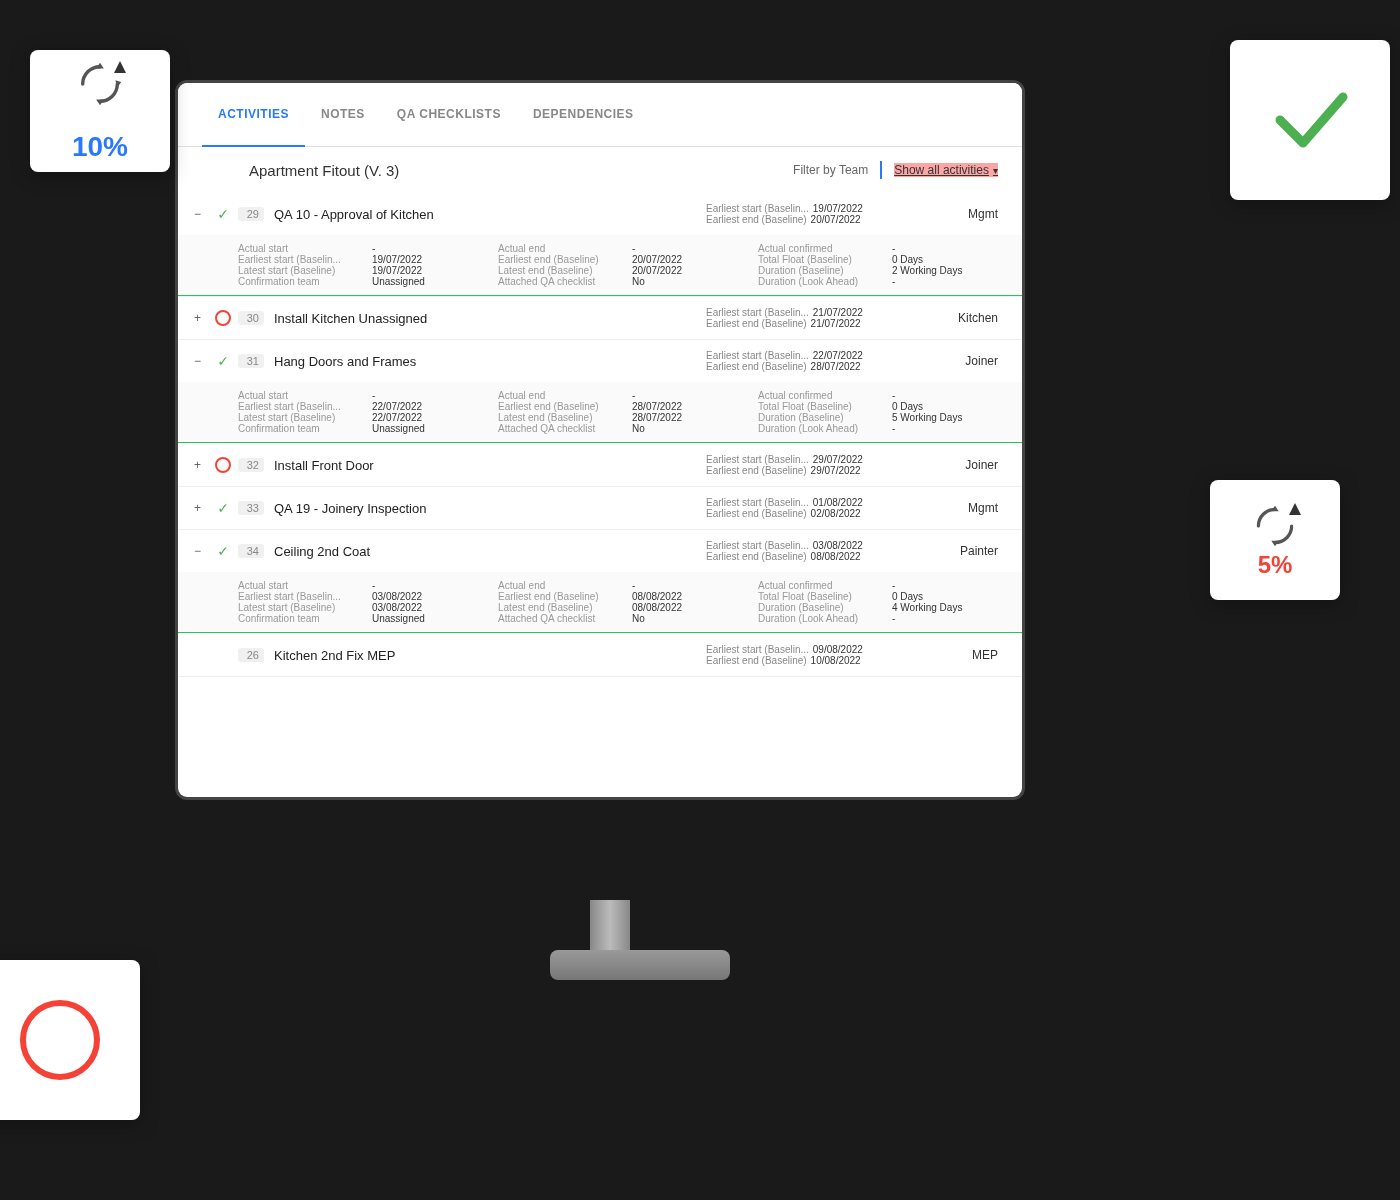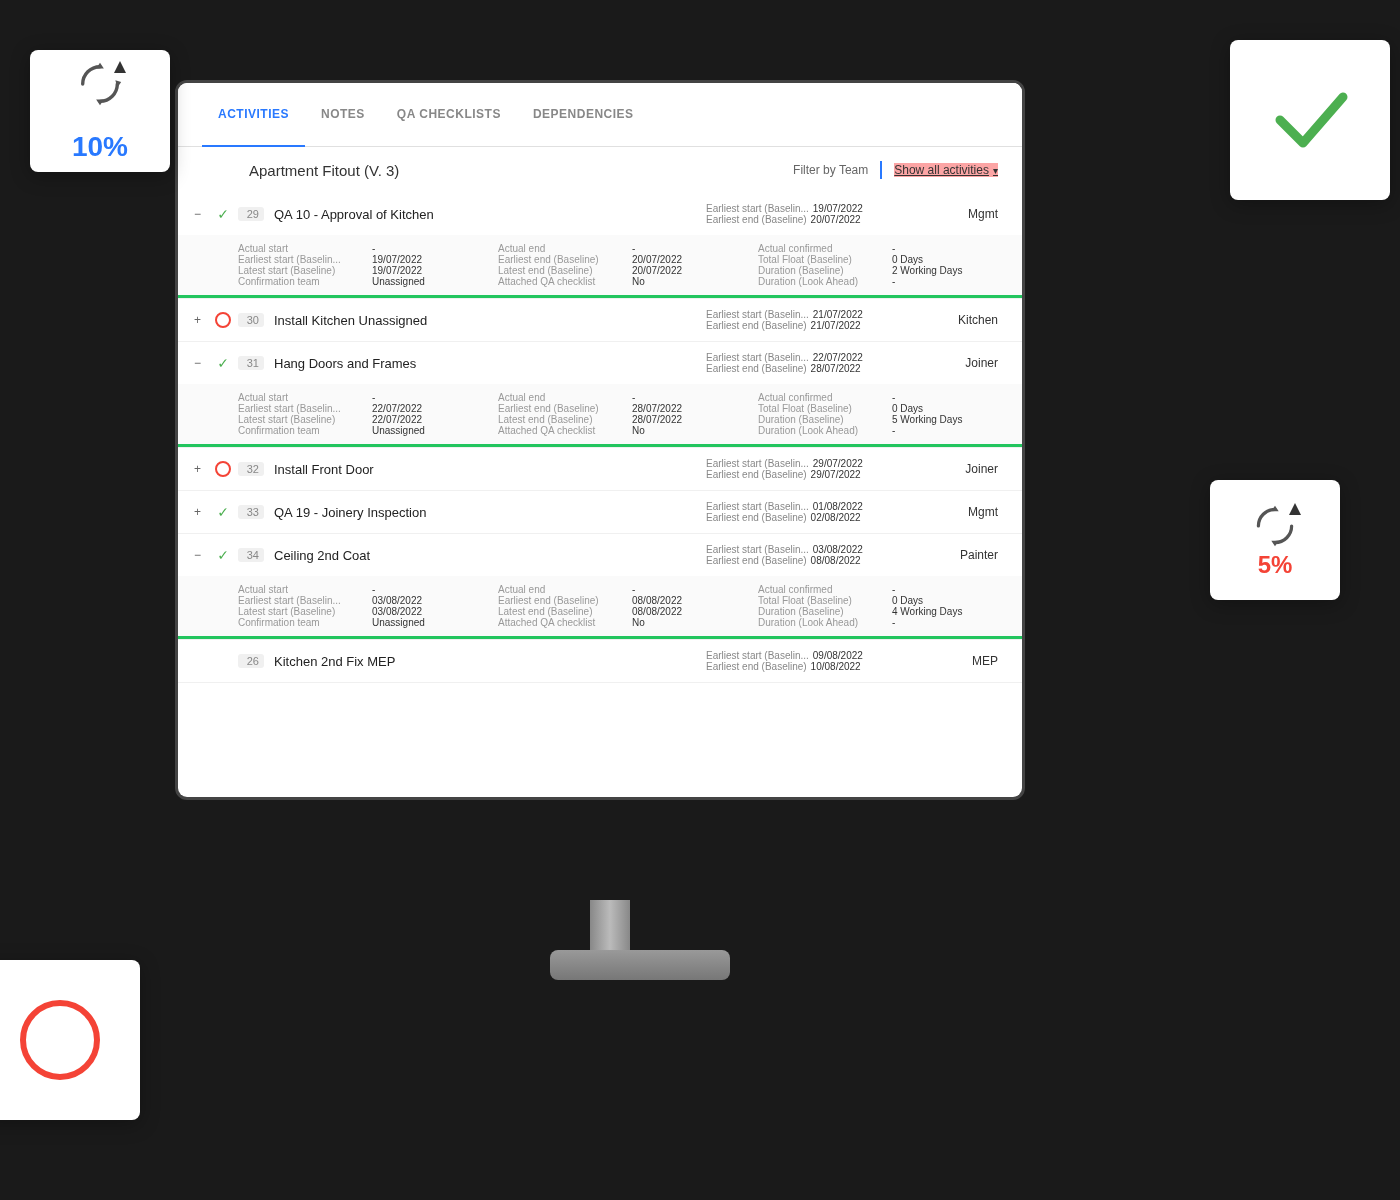--- a/index.html
+++ b/index.html
@@ -196,21 +196,21 @@
       color: #333;
       min-width: 80px;
       text-align: right;
       padding-right: 8px;
     }
 
     
     .detail-row {
       background: #fafafa;
       padding: 8px 16px 8px 60px;
-      border-bottom: 3px solid #22c55e;
+      border-bottom: 1px solid #22c55e;
     }
     .detail-grid {
       display: grid;
       grid-template-columns: 1fr 1fr 1fr;
       gap: 4px 12px;
       font-size: 10px;
     }
     .detail-item {
       display: flex;
       gap: 4px;

